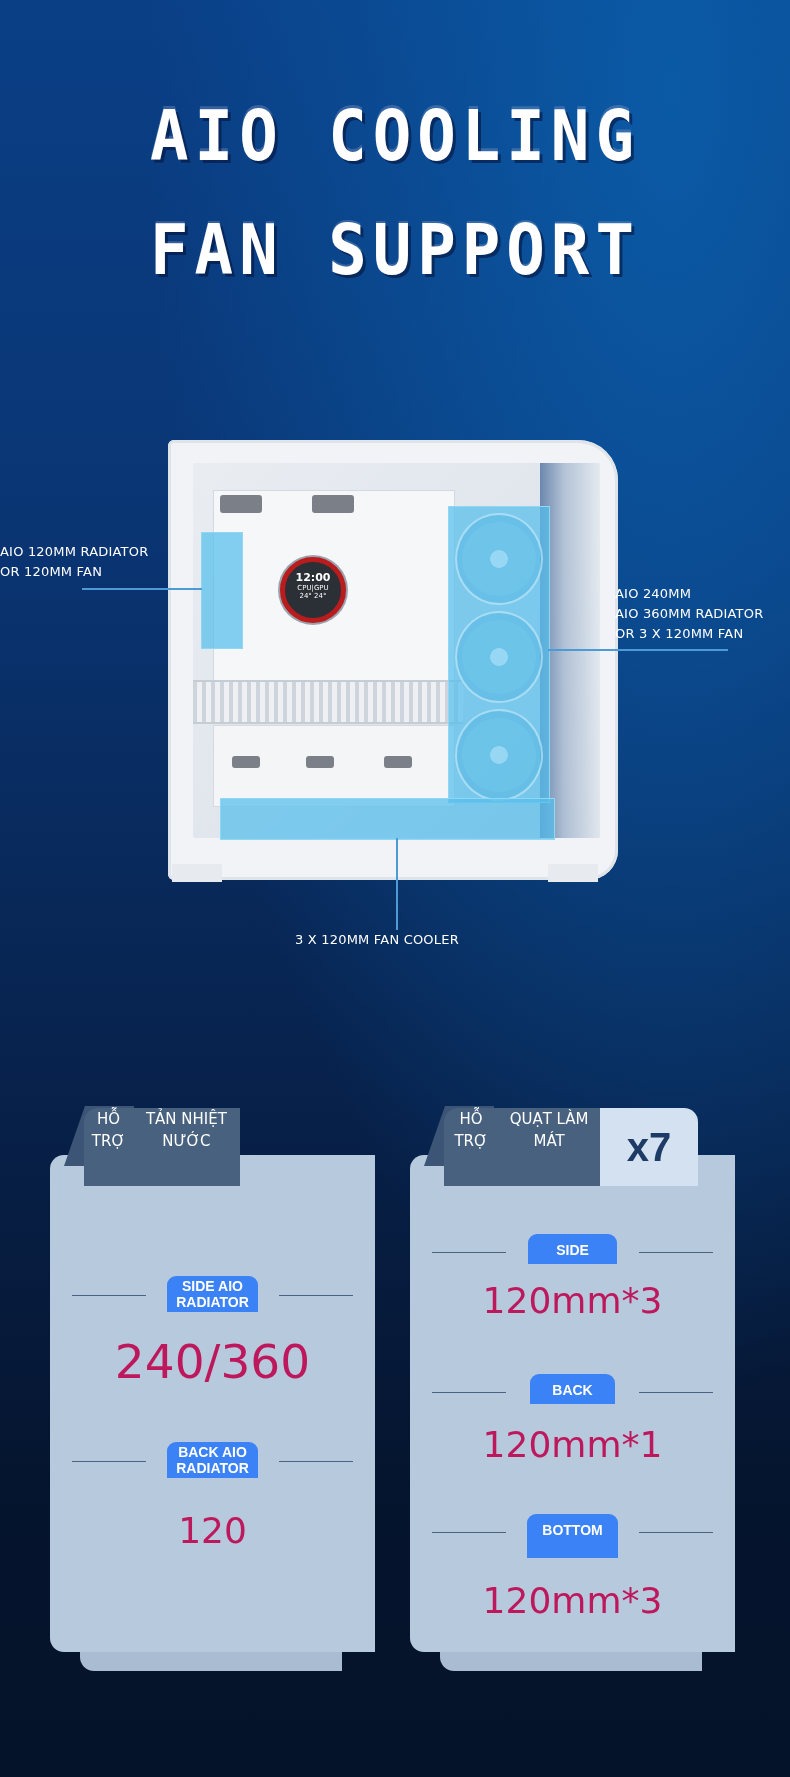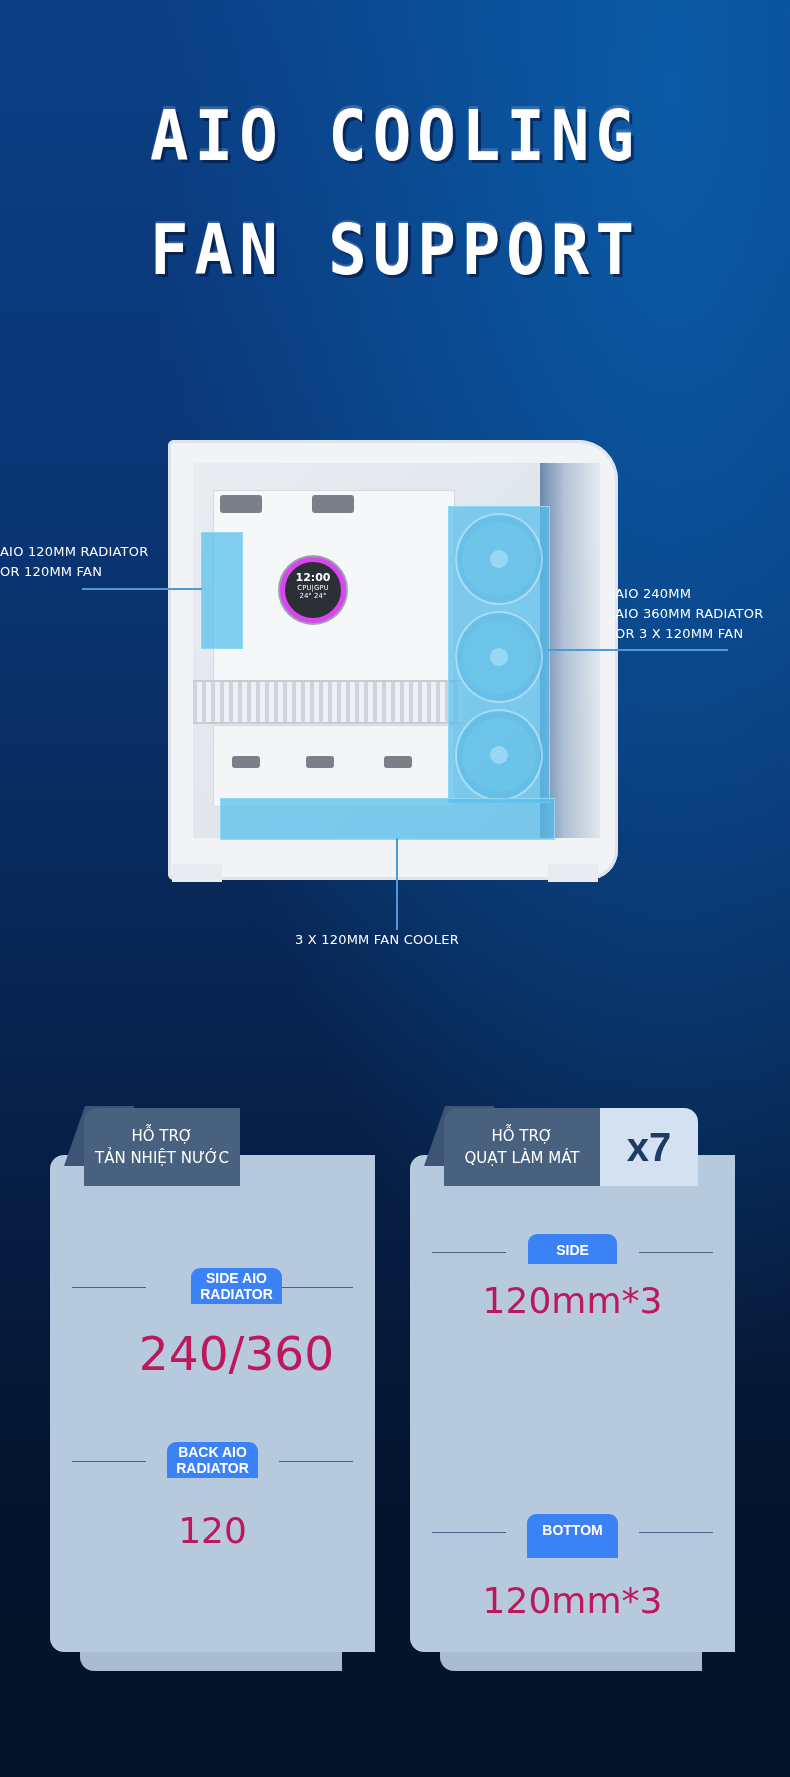--- a/index.html
+++ b/index.html
@@ -44,21 +44,21 @@
     position: absolute; left: 25px; top: 240px; width: 270px; height: 40px;
     background: repeating-linear-gradient(90deg, #ced4db 0 4px, #eef0f3 4px 9px);
     border-top: 2px solid #c6ccd4; border-bottom: 2px solid #c6ccd4;
   }
   .case .psu {
     position: absolute; left: 45px; top: 285px; width: 240px; height: 80px; background: #f4f5f7;
     border: 1px solid #d5dae1;
   }
   .case .pump {
     position: absolute; left: 112px; top: 117px; width: 56px; height: 56px; border-radius: 50%;
-    background: #2b2f36; border: 5px solid #d946ef; color: #fff; text-align: center;
+    background: #2b2f36; border: 5px solid #b91c1c; color: #fff; text-align: center;
     font-family: "DejaVu Sans", sans-serif; box-shadow: 0 0 0 2px #9aa3ad;
   }
   .case .pump .t { font-size: 11px; margin-top: 9px; font-weight: bold; }
   .case .pump .s { font-size: 7px; line-height: 8px; }
   .case .feet { position: absolute; bottom: -2px; width: 50px; height: 18px; background: #e7eaee; }
 
   .hl {
     position: absolute; background: rgba(84,190,235,0.72); border: 1px solid #8fd8f5;
   }
   .hl.fan .ring {
@@ -84,21 +84,21 @@
     background: #b7c9dd; border-radius: 14px 0 0 14px;
   }
   .card .tabshadow {
     position: absolute; left: 14px; top: 6px; width: 70px; height: 60px;
     background: #3c5576; clip-path: polygon(30% 0, 100% 0, 100% 100%, 0 100%);
   }
   .card .tab-left {
     position: absolute; left: 34px; top: 8px; width: 156px; height: 78px;
     background: #47617f; border-radius: 14px 0 0 0;
     color: #fff; text-align: center; font-family: "DejaVu Sans", sans-serif;
-    font-size: 15px; line-height: 22px; display: flex; flex-direction: column; justify-content: center;
+    font-size: 15px; line-height: 22px; display: flex; flex-direction: row; justify-content: center;
   }
   .card .tab-right {
     position: absolute; left: 190px; top: 8px; width: 98px; height: 78px;
     background: #d3e1f0; border-radius: 0 14px 0 0;
     color: #1e3b66; font-weight: bold; font-size: 40px; line-height: 78px; text-align: center;
   }
   .row { position: absolute; left: 0; width: 325px; text-align: center; }
   .row .line { position: absolute; height: 1px; background: #4a6385; width: 74px; }
   .row .pill {
     display: inline-block; background: #3b82f6; color: #fff; font-weight: bold;
@@ -168,21 +168,21 @@
 
 <div class="card" style="left:50px;">
   <div class="back"></div>
   <div class="body"></div>
   <div class="tabshadow"></div>
   <div class="tab-left">
     <div>HỖ TRỢ</div>
     <div>TẢN NHIỆT NƯỚC</div>
   </div>
 
-  <div class="row" style="top:168px;padding-left:24px;">
+  <div class="row" style="top:176px;">
     <div class="line" style="left:22px;top:19px;"></div>
     <div class="line" style="left:229px;top:19px;"></div>
     <div class="pill">
       <div>SIDE AIO</div>
       <div>RADIATOR</div>
     </div>
     <div class="value" style="font-size:47px;margin-top:22px;">240/360</div>
   </div>
 
   <div class="row" style="top:342px;">
@@ -208,20 +208,28 @@
 
   <div class="row" style="top:134px;">
     <div class="line" style="left:22px;top:18px;"></div>
     <div class="line" style="left:229px;top:18px;"></div>
     <div class="pill" style="padding:8px 28px 6px;">
       <div>SIDE</div>
     </div>
     <div class="value" style="font-size:36px;margin-top:16px;">120mm*3</div>
   </div>
 
+  <div class="row" style="top:274px;">
+    <div class="line" style="left:22px;top:18px;"></div>
+    <div class="line" style="left:229px;top:18px;"></div>
+    <div class="pill" style="padding:8px 22px 6px;">
+      <div>BACK</div>
+    </div>
+    <div class="value" style="font-size:36px;margin-top:20px;">120mm*1</div>
+  </div>
 
   <div class="row" style="top:414px;">
     <div class="line" style="left:22px;top:18px;"></div>
     <div class="line" style="left:229px;top:18px;"></div>
     <div class="pill" style="padding:8px 15px 20px;">
       <div>BOTTOM</div>
     </div>
     <div class="value" style="font-size:36px;margin-top:22px;">120mm*3</div>
   </div>
 </div>

